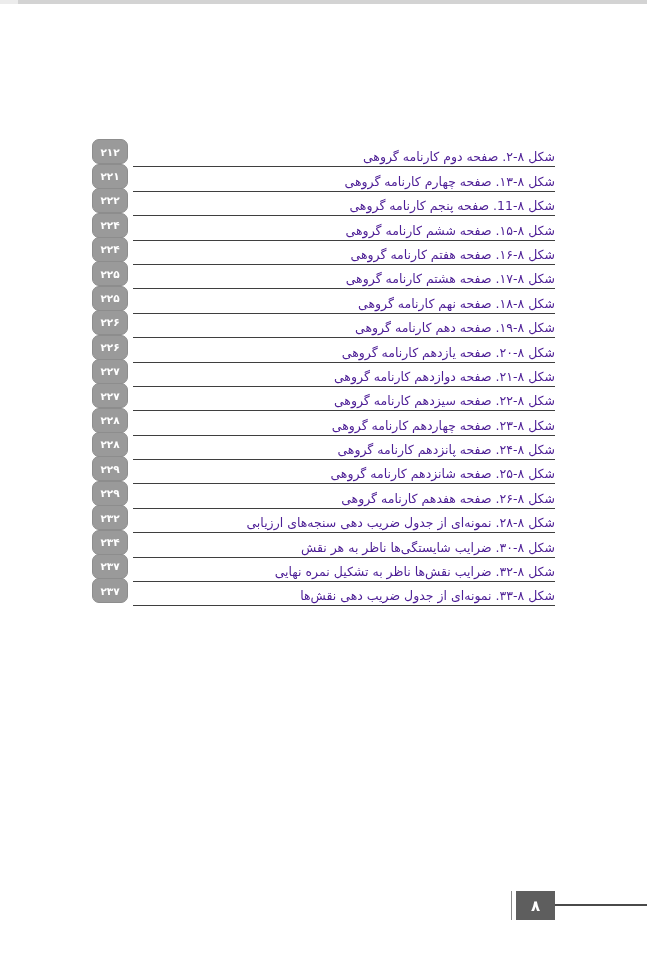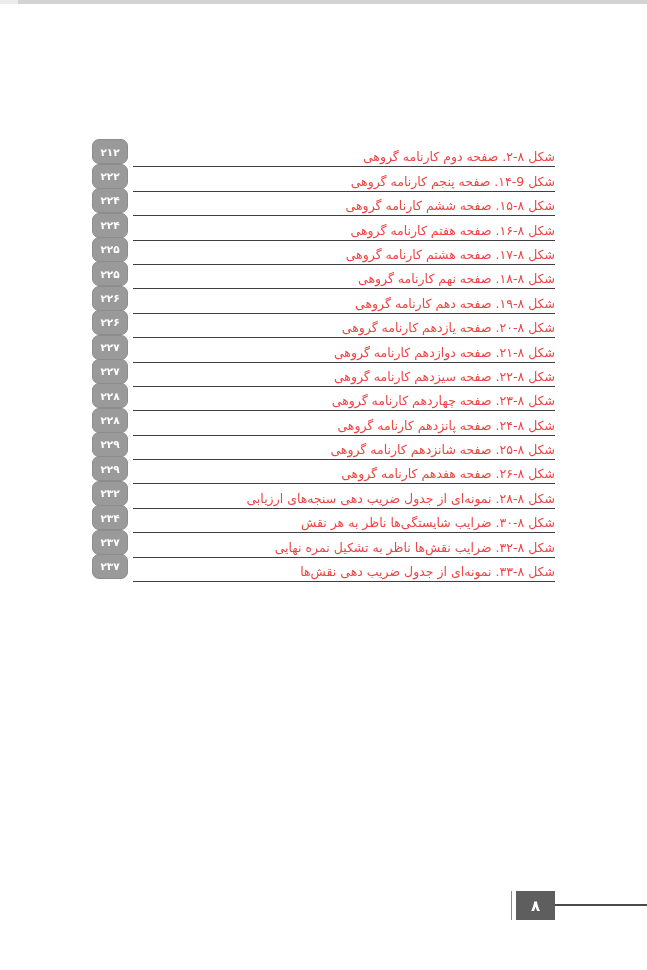--- a/index.html
+++ b/index.html
@@ -35,21 +35,21 @@
     line-height: 1;
   }
   .figure-entry {
     margin-left: 41px; height: 100%;
     border-bottom: 1px solid #3f3f3f;
     direction: rtl;
     display: flex; align-items: flex-end; justify-content: flex-start;
     padding-bottom: 2px;
     box-sizing: border-box;
     font-size: 12.5px;
-    color: #ef4444;
+    color: #4c1d95;
     white-space: nowrap;
   }
   .footer-vline {
     position: absolute; left: 511px; top: 891px;
     width: 1px; height: 29px; background: #8a8a8a;
   }
   .footer-badge {
     position: absolute; left: 516px; top: 891px;
     width: 39px; height: 29px;
     background: #5e5e5e;
@@ -66,22 +66,26 @@
 
 <div class="top-strip"></div>
 <div class="top-strip-left"></div>
 
 <div class="figures-list" id="figures-list">
     <div class="figure-row">
       <span class="page-badge">۲۱۲</span>
       <div class="figure-entry" dir="rtl">شکل ۸-۲. صفحه دوم کارنامه گروهی</div>
     </div>
     <div class="figure-row">
+      <span class="page-badge">۲۲۱</span>
+      <div class="figure-entry" dir="rtl">شکل ۸-۱۳. صفحه چهارم کارنامه گروهی</div>
+    </div>
+    <div class="figure-row">
       <span class="page-badge">۲۲۲</span>
-      <div class="figure-entry" dir="rtl">شکل 9-۱۴. صفحه پنجم کارنامه گروهی</div>
+      <div class="figure-entry" dir="rtl">شکل ۸-11. صفحه پنجم کارنامه گروهی</div>
     </div>
     <div class="figure-row">
       <span class="page-badge">۲۲۴</span>
       <div class="figure-entry" dir="rtl">شکل ۸-۱۵. صفحه ششم کارنامه گروهی</div>
     </div>
     <div class="figure-row">
       <span class="page-badge">۲۲۴</span>
       <div class="figure-entry" dir="rtl">شکل ۸-۱۶. صفحه هفتم کارنامه گروهی</div>
     </div>
     <div class="figure-row">

